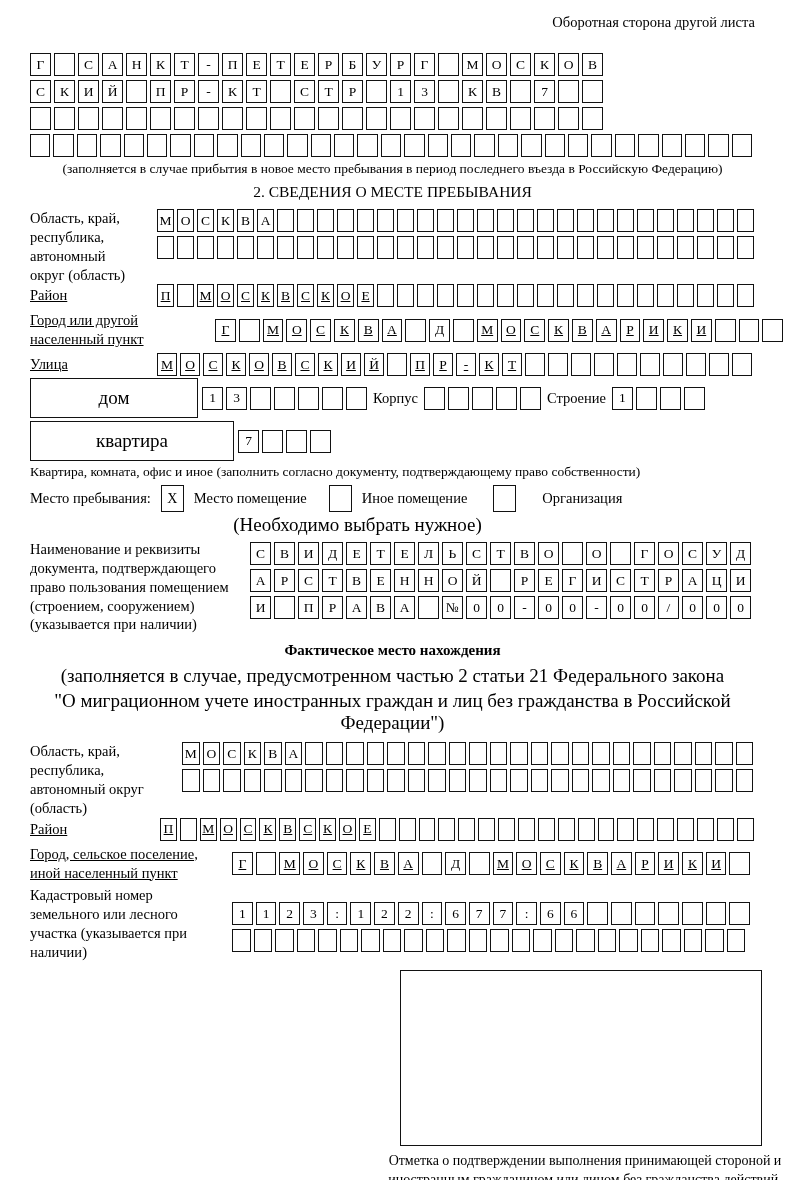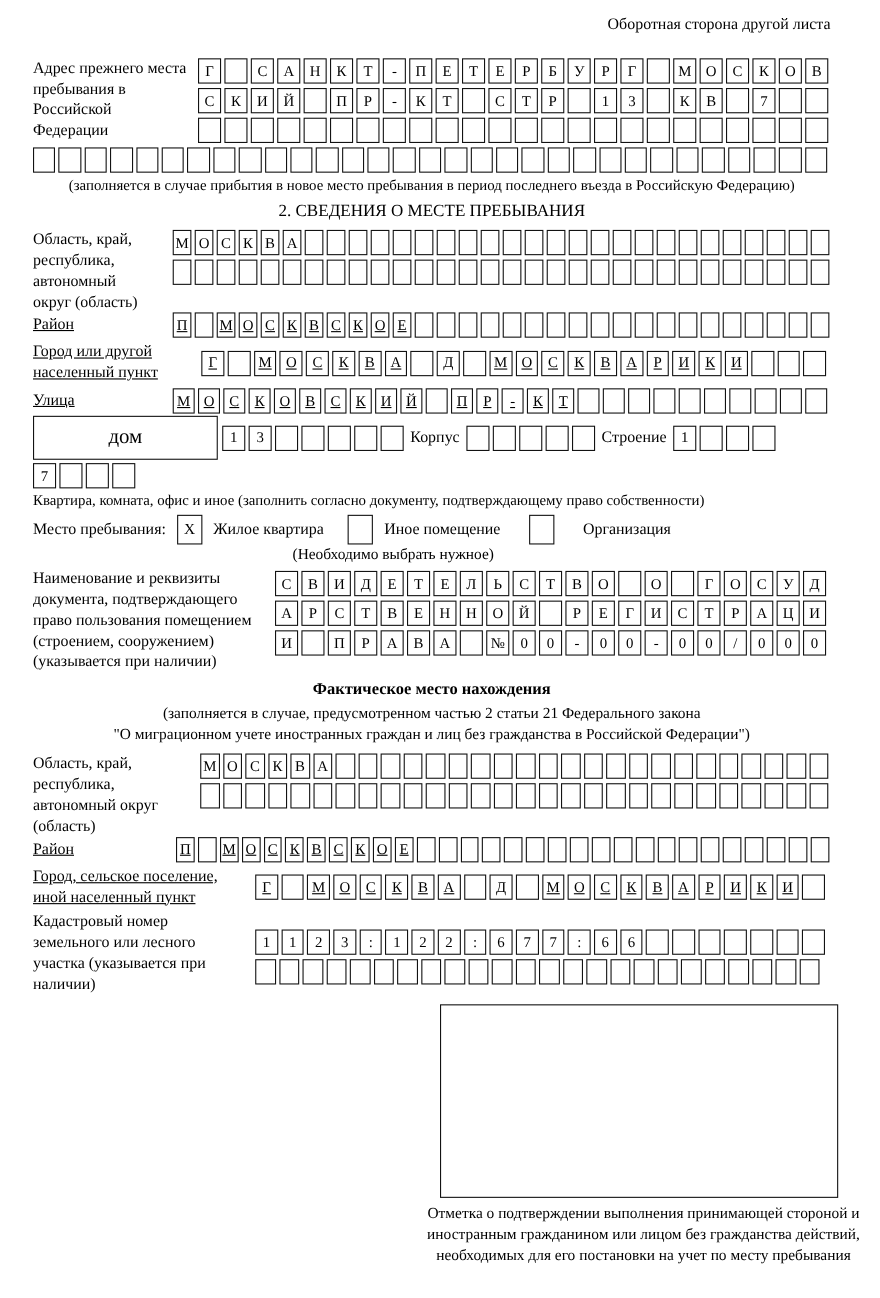--- a/index.html
+++ b/index.html
@@ -19,21 +19,21 @@
   .cell{flex:none;width:var(--cw,20px);height:23px;border:1.5px solid #121212;
         box-sizing:border-box;display:flex;align-items:center;justify-content:center;
         font-size:13.5px;line-height:1;background:#fff;}
 
   .w150{width:150px;} .w127{width:127px;} .w153{width:153px;}
   .w220{width:220px;} .w152{width:152px;} .w130{width:130px;} .w202{width:202px;}
 
   .note{font-size:13.5px;text-align:center;margin:2px 0 4px 0;}
   .sec-title{font-size:15.5px;font-weight:normal;text-align:center;margin:6px 0 8px 0;}
   .sub-title{font-size:15px;font-weight:bold;text-align:center;margin:8px 0 6px 0;}
-  .smallnote{font-size:14px;text-align:center;margin:0 0 3px 0;}
+  .smallnote{font-size:19px;text-align:center;margin:0 0 3px 0;}
 
   .labelbox{border:1.5px solid #121212;height:40px;box-sizing:border-box;
             display:inline-flex;align-items:center;justify-content:center;
             font-size:19px;flex:none;}
   .houseline{display:flex;align-items:center;margin:2px 0 3px 0;}
   .inl-lbl{font-size:14.5px;margin:0 6px;flex:none;}
   .leftnote{font-size:13.5px;margin:1px 0 5px 0;}
 
   .stayline{display:flex;align-items:center;margin:4px 0 2px 0;font-size:14.5px;text-align:right;}
   .cbox{flex:none;width:23px;height:27px;border:1.5px solid #121212;box-sizing:border-box;
@@ -47,23 +47,20 @@
   .stampcap{width:400px;margin-left:355px;text-align:center;font-size:14px;line-height:1.35;}
 </style>
 </head>
 <body>
 
 <div class="page">
 
   <div class="corner">Оборотная сторона другой листа</div>
 
   <div class="flexline" style="margin-top:22px;">
-    <div class="lbl w150">
-      <span class="inner" style="max-width:140px;">Адрес прежнего места пребывания в Российской Федерации</span>
-    </div>
     <div>
       <div class="cellrow" style="--cw:21px">
           <span class="cell">Г</span>
           <span class="cell"></span>
           <span class="cell">С</span>
           <span class="cell">А</span>
           <span class="cell">Н</span>
           <span class="cell">К</span>
           <span class="cell">Т</span>
           <span class="cell">-</span>
@@ -276,21 +273,21 @@
         <span class="cell"></span>
         <span class="cell"></span>
         <span class="cell"></span>
         <span class="cell"></span>
         <span class="cell"></span>
         <span class="cell"></span>
         <span class="cell"></span>
       </div>
   </div>
 
-  <div class="flexline vcenter" style="margin-top:4px;">
+  <div class="flexline vcenter" style="margin-top:4px;gap:32px;">
     <div class="lbl w153">
       <span class="inner" style="max-width:140px;">Город или другой населенный пункт</span>
     </div>
     <div class="cellrow" style="--cw:20.8px;margin-bottom:0;">
         <span class="cell">Г</span>
         <span class="cell"></span>
         <span class="cell">М</span>
         <span class="cell">О</span>
         <span class="cell">С</span>
         <span class="cell">К</span>
@@ -369,33 +366,34 @@
     <span class="inl-lbl">Строение</span>
     <span class="cellrow inline" style="--cw:21px">
         <span class="cell">1</span>
         <span class="cell"></span>
         <span class="cell"></span>
         <span class="cell"></span>
       </span>
   </div>
 
   <div class="houseline">
+    <span class="labelbox" style="width:204px;margin-right:4px;">квартира</span>
     <span class="cellrow inline" style="--cw:21px">
         <span class="cell">7</span>
         <span class="cell"></span>
         <span class="cell"></span>
         <span class="cell"></span>
       </span>
   </div>
   <div class="leftnote">Квартира, комната, офис и иное (заполнить согласно документу, подтверждающему право собственности)</div>
 
   <div class="stayline">
     <span>Место пребывания:</span>
     <span class="cbox">X</span>
-    <span>Жилое квартира</span>
+    <span>Место помещение</span>
     <span class="cbox" style="margin-left:22px;"></span>
     <span>Иное помещение</span>
     <span class="cbox" style="margin-left:26px;"></span>
     <span style="margin-left:16px;">Организация</span>
   </div>
   <div class="smallnote" style="margin-right:70px;">(Необходимо выбрать нужное)</div>
 
   <div class="flexline" style="margin-top:4px;">
     <div class="lbl w220">
       <span class="inner" style="max-width:212px;">Наименование и реквизиты документа, подтверждающего право пользования помещением (строением, сооружением) (указывается при наличии)</span>

